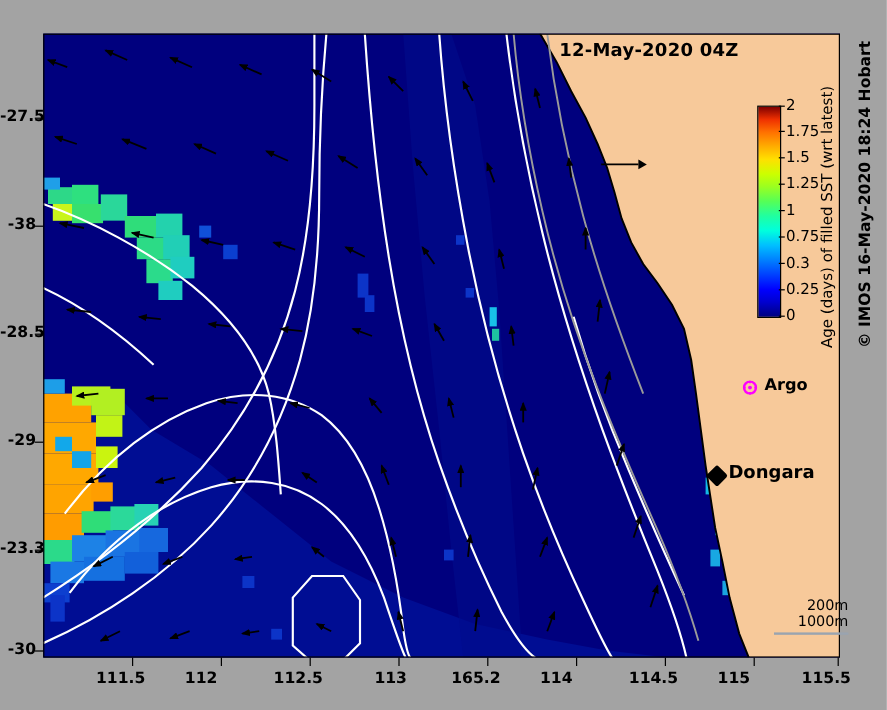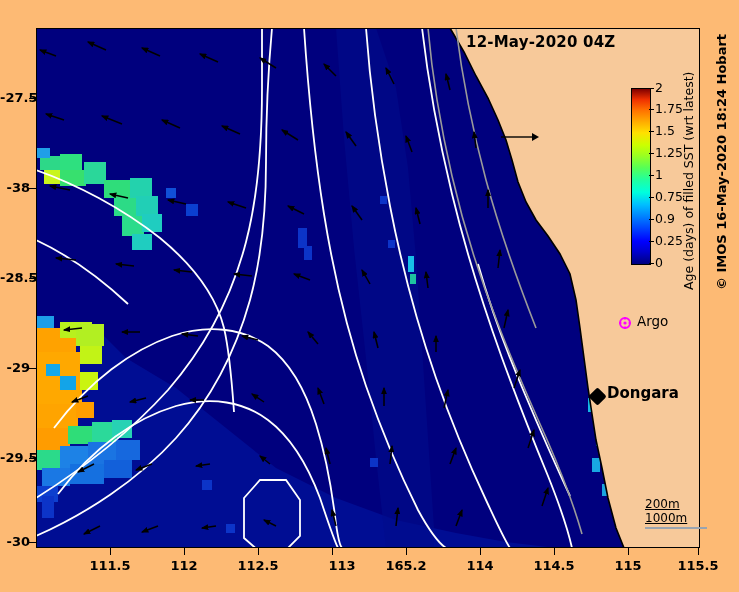--- a/index.html
+++ b/index.html
@@ -1,50 +1,50 @@
 <!DOCTYPE html>
 <html><head>
 <meta charset="utf-8">
 <style>
   html,body{margin:0;padding:0;background:#ffffff;}
   body{width:739px;height:592px;position:relative;overflow:hidden;
        font-family:"DejaVu Sans","Liberation Sans",sans-serif;}
 
-  #stage{position:absolute;left:0;top:0;width:739px;height:592px;background:#fdba74;}
+  #stage{position:absolute;left:0;top:0;width:739px;height:592px;background:#a3a3a3;}
 
   
   #plot{position:absolute;left:36px;top:28px;width:664px;height:520px;
         background:#00007e;overflow:hidden;}
   #plotframe{position:absolute;left:36px;top:28px;width:664px;height:520px;
              border:1px solid #000;box-sizing:border-box;pointer-events:none;}
 
   #mapsvg{position:absolute;left:0;top:0;width:664px;height:520px;display:block;}
 
   
   .xtick{position:absolute;width:1px;height:7px;background:#000;top:548px;}
   .ytick{position:absolute;height:1px;width:7px;background:#000;left:29px;}
   .xlab{position:absolute;top:558px;font-size:13px;font-weight:bold;color:#000;
-        text-align:center;width:60px;}
+        text-align:left;width:60px;}
   .ylab{position:absolute;left:0px;width:30px;text-align:right;font-size:13px;
         font-weight:bold;color:#000;}
 
   
   .ovl{position:absolute;color:#000;}
   #maptitle{left:466px;top:33px;font-size:15px;font-weight:bold;letter-spacing:.2px;}
   #annot{left:486px;top:83px;font-size:12.5px;line-height:15px;white-space:pre;}
   #annotarrow{position:absolute;left:500px;top:130px;}
 
-  #argolabel{position:absolute;left:637px;top:313px;font-size:13.5px;font-weight:normal;color:#000;}
+  #argolabel{position:absolute;left:637px;top:313px;font-size:13.5px;font-weight:bold;color:#000;}
   #argomark{position:absolute;left:619px;top:317px;width:12px;height:12px;}
   #dongaralabel{position:absolute;left:607px;top:384px;font-size:15px;font-weight:bold;color:#000;}
   #dongaradot{position:absolute;left:591px;top:390px;width:13px;height:13px;
               background:#000;border-radius:2px;transform:rotate(45deg);}
 
   #scalewrap{position:absolute;left:645px;top:497px;font-size:12px;color:#000;
-             line-height:14px;text-align:left;text-decoration:underline;}
+             line-height:14px;text-align:right;}
   #scaleline{width:62px;height:2px;background:#9aa4b0;margin-top:2px;}
 
   
   #cbar{position:absolute;left:631px;top:88px;width:18px;height:175px;border:1px solid #000;
         background:linear-gradient(to top,
            #00007f 0%, #0000cf 7%, #0000ff 13%, #0040ff 20%, #0080ff 27%,
            #00bfff 34%, #00ffdd 41%, #20ffa0 48%, #56ff56 55%, #9bff20 62%,
            #ccff00 68%, #ffe000 75%, #ffae00 81%, #ff7000 88%, #ef3000 94%, #7f0000 100%);}
   .cbtick{position:absolute;left:649px;width:5px;height:1px;background:#000;}
   .cblab{position:absolute;left:655px;font-size:12.5px;color:#000;}
@@ -301,21 +301,21 @@
   </div>
 
   <div id="cbar"></div>
   <div id="cbtitle">Age (days) of filled SST (wrt latest)</div>
 
   <div class="cbtick" style="top:263px"></div>
   <div class="cblab" style="top:255px">0</div>
   <div class="cbtick" style="top:241px"></div>
   <div class="cblab" style="top:233px">0.25</div>
   <div class="cbtick" style="top:219px"></div>
-  <div class="cblab" style="top:211px">0.9</div>
+  <div class="cblab" style="top:211px">0.3</div>
   <div class="cbtick" style="top:197px"></div>
   <div class="cblab" style="top:189px">0.75</div>
   <div class="cbtick" style="top:175px"></div>
   <div class="cblab" style="top:167px">1</div>
   <div class="cbtick" style="top:153px"></div>
   <div class="cblab" style="top:145px">1.25</div>
   <div class="cbtick" style="top:131px"></div>
   <div class="cblab" style="top:123px">1.5</div>
   <div class="cbtick" style="top:109px"></div>
   <div class="cblab" style="top:101px">1.75</div>
@@ -346,18 +346,18 @@
   <div class="ytick" style="top:188px"></div>
   <div class="ytick" style="top:278px"></div>
   <div class="ytick" style="top:368px"></div>
   <div class="ytick" style="top:458px"></div>
   <div class="ytick" style="top:542px"></div>
 
   <div class="ylab" style="top:90px">-27.5</div>
   <div class="ylab" style="top:180px">-38</div>
   <div class="ylab" style="top:270px">-28.5</div>
   <div class="ylab" style="top:360px">-29</div>
-  <div class="ylab" style="top:450px">-29.5</div>
+  <div class="ylab" style="top:450px">-23.3</div>
   <div class="ylab" style="top:534px">-30</div>
 
   <div id="copyright">© IMOS 16-May-2020 18:24 Hobart</div>
 
 </div>
 
 </body></html>

